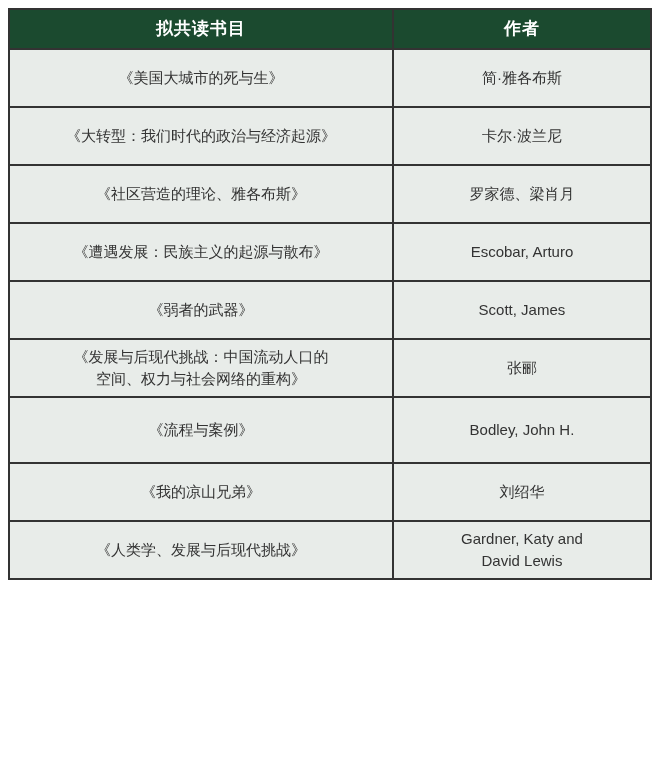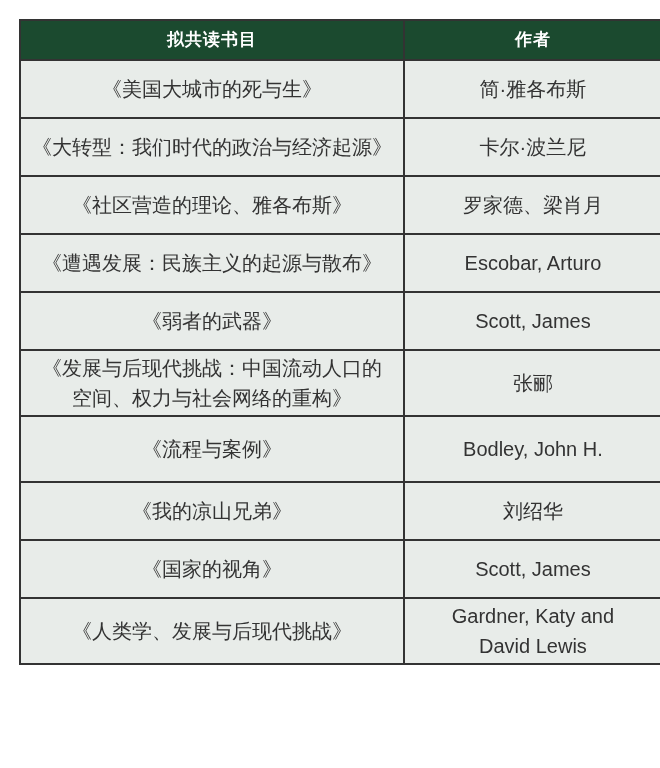--- a/index.html
+++ b/index.html
@@ -7,21 +7,21 @@
     padding: 0;
     background: #ffffff;
     font-family: "Liberation Sans", "DejaVu Sans", sans-serif;
   }
   body {
     width: 660px;
     height: 768px;
     box-sizing: border-box;
   }
   .table-wrap {
-    padding: 19px;
+    padding: 8px;
   }
   table.book-table {
     width: 644px;
     border-collapse: collapse;
     table-layout: fixed;
   }
   table.book-table th,
   table.book-table td {
     border: 2px solid #333333;
     text-align: center;
@@ -37,21 +37,21 @@
     background: #1b4a2f;
     color: #ffffff;
     font-weight: bold;
     font-size: 17px;
     height: 40px;
     letter-spacing: 1px;
   }
   table.book-table tbody td {
     background: #e8ece9;
     color: #333333;
-    font-size: 20px;
+    font-size: 15px;
     height: 58px;
   }
   
   table.book-table tbody tr:nth-child(7)  td { height: 66px; }
   table.book-table tbody tr:nth-child(12) td { height: 60px; }
 </style>
 </head>
 <body>
 
 <div class="table-wrap">
@@ -94,23 +94,19 @@
       </tr>
       <tr>
         <td>《流程与案例》</td>
         <td>Bodley, John H.</td>
       </tr>
       <tr>
         <td>《我的凉山兄弟》</td>
         <td>刘绍华</td>
       </tr>
       <tr>
-        <td>《国家的视角》</td>
-        <td>Scott, James</td>
-      </tr>
-      <tr>
         <td>《人类学、发展与后现代挑战》</td>
         <td>Gardner, Katy and
 David Lewis</td>
       </tr>
     </tbody>
   </table>
 </div>
 
 </body></html>

